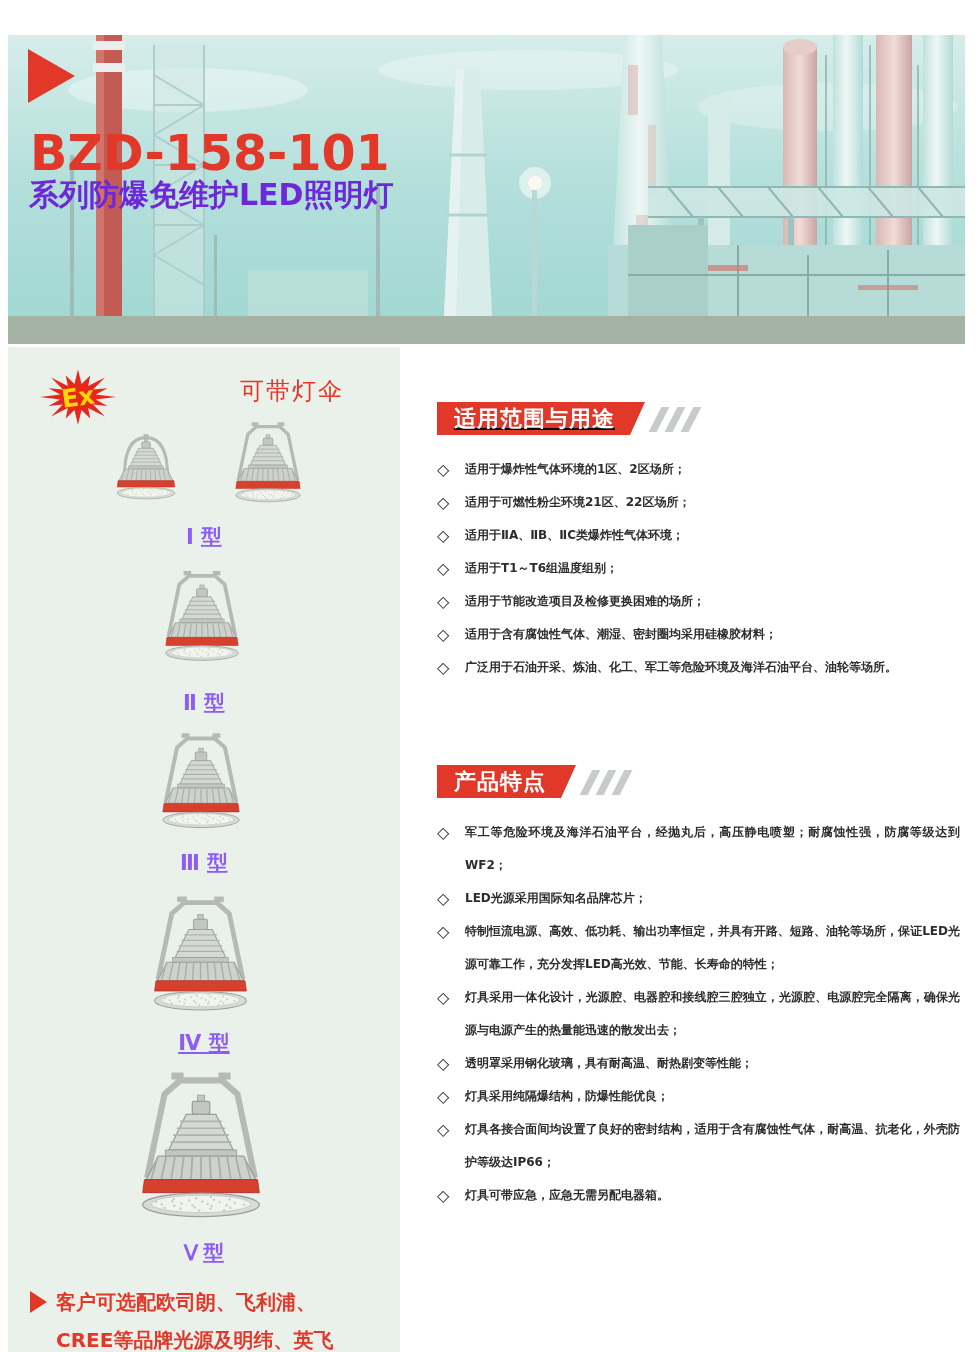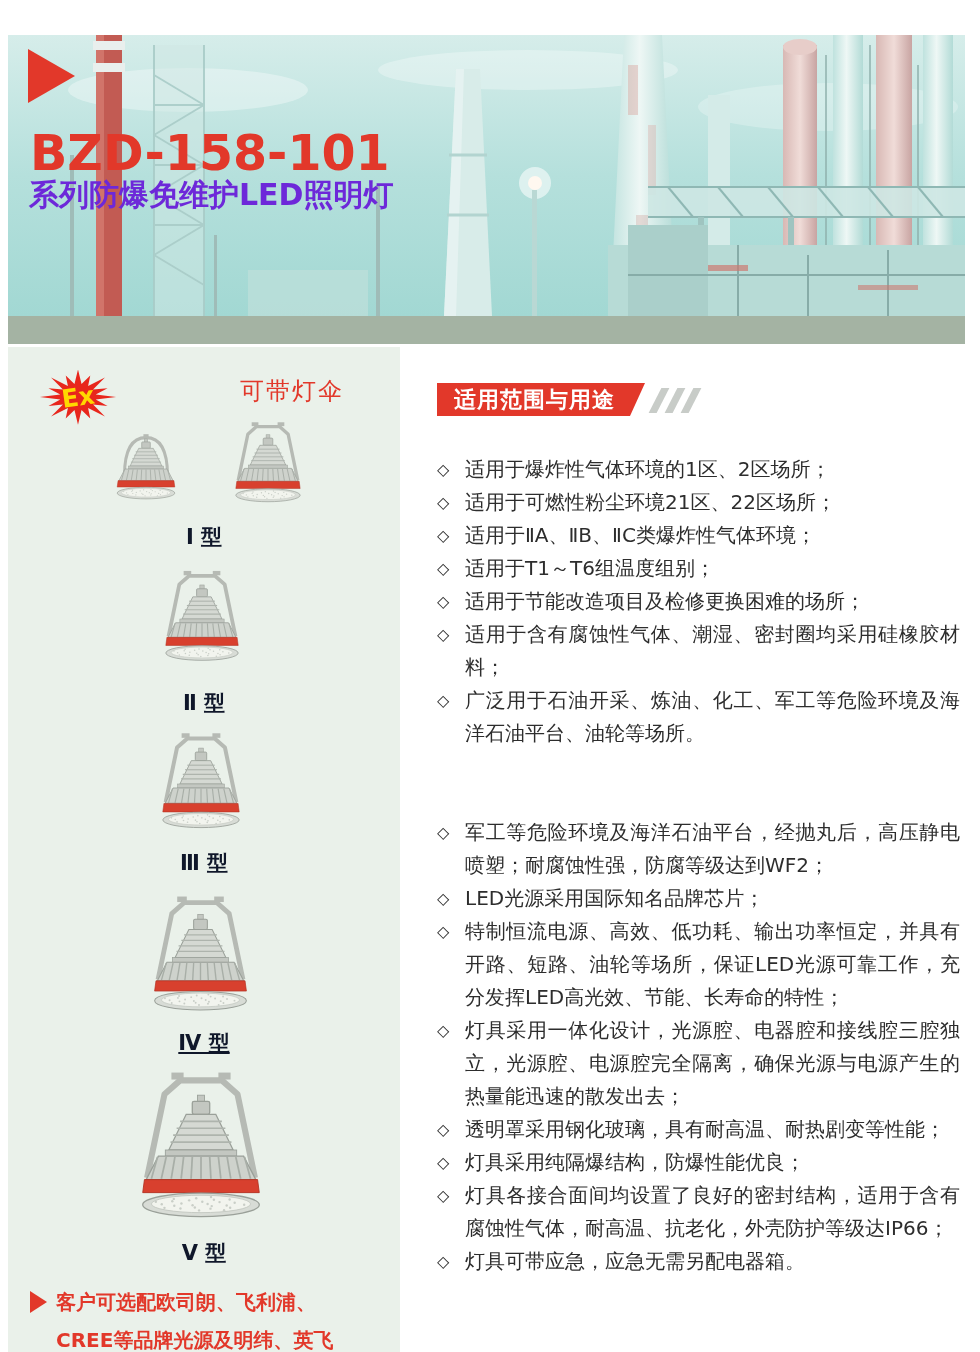--- a/index.html
+++ b/index.html
@@ -14,39 +14,39 @@
   .title{position:absolute;left:30px;top:92px;margin:0;font-size:49px;font-weight:bold;
         color:var(--brand-red,#e2382a);letter-spacing:0;}
   .subtitle{position:absolute;left:29px;top:142px;margin:0;font-size:30px;font-weight:bold;color:#6d28d9;}
   .left-panel{position:absolute;left:8px;top:314px;width:392px;height:1038px;
         background:var(--panel-green,#eaf1ea);}
   .ex-badge{position:absolute;left:30px;top:18px;width:80px;height:66px;}
   .umbrella-note{position:absolute;left:232px;top:28px;font-size:24px;font-weight:normal;
         color:var(--brand-red,#e2382a);letter-spacing:2px;}
   #models{position:absolute;inset:0;}
   .lamp{position:absolute;}
-  .model-label{position:absolute;width:120px;text-align:center;font-size:21px;font-weight:bold;color:#0f172a;}
+  .model-label{position:absolute;width:120px;text-align:center;font-size:21px;font-weight:bold;color:#8b5cf6;}
   .footnote{position:absolute;left:22px;top:936px;width:340px;display:flex;gap:9px;}
   .fn-tri{flex:0 0 auto;margin-top:8px;width:0;height:0;border-top:11px solid transparent;
         border-bottom:11px solid transparent;border-left:17px solid var(--brand-red,#e2382a);}
   .fn-text{font-size:20px;line-height:38px;font-weight:bold;color:var(--brand-red,#e2382a);}
   .banner-row{position:absolute;display:flex;align-items:flex-start;height:33px;}
-  #banner-0{left:437px;top:350px;}
+  #banner-0{left:437px;top:369px;text-decoration:underline;}
   #banner-1{left:437px;top:732px;}
   .banner{height:33px;line-height:33px;background:var(--banner-red,#e2382a);color:#fff;
         font-size:22px;font-weight:bold;padding:0 30px 0 17px;letter-spacing:1px;
         clip-path:polygon(0 0,100% 0,calc(100% - 15px) 100%,0 100%);}
   .stripes{display:flex;gap:8px;margin-left:10px;margin-top:5px;}
   .stripe{width:8px;height:25px;background:#c8ccc8;transform:skewX(-27deg);}
   .bullets{position:absolute;left:437px;width:523px;}
   #list-0{top:420px;}
   #list-1{top:783px;}
   .bullet{display:flex;}
   .bmark{flex:0 0 28px;font-size:16px;line-height:33px;font-weight:bold;color:var(--text-dark,#2d2d2d);}
-  .btxt{flex:1;font-size:20px;line-height:33px;font-weight:normal;color:var(--text-dark,#2d2d2d);
+  .btxt{flex:1;font-size:12px;line-height:33px;font-weight:bold;color:var(--text-dark,#2d2d2d);
         text-align:justify;}
 </style>
 </head>
 <body>
 
 <div class="page">
 
   <svg class="photo" viewBox="0 0 957 281" preserveAspectRatio="none">
     <defs>
       <linearGradient id="sky" x1="0" y1="0" x2="0" y2="1">
@@ -483,21 +483,21 @@
             <circle cx="132.9" cy="156.9" r="1.4" fill="#c9cec7"></circle>
             <circle cx="97.8" cy="169.4" r="1.4" fill="#c9cec7"></circle>
             <circle cx="68.7" cy="156.2" r="1.4" fill="#c9cec7"></circle>
             <circle cx="149.6" cy="163.0" r="1.4" fill="#c9cec7"></circle>
             <circle cx="58.0" cy="166.5" r="1.4" fill="#c9cec7"></circle>
             <circle cx="111.5" cy="154.1" r="1.4" fill="#c9cec7"></circle>
             <circle cx="126.5" cy="169.2" r="1.4" fill="#c9cec7"></circle>
             <circle cx="48.1" cy="159.4" r="1.4" fill="#c9cec7"></circle>
           </g>
         </svg>
-        <div class="model-label" style="left: 136px; top: 892px;">Ⅴ 型</div>
+        <div class="model-label" style="left: 136px; top: 892px; font-family: Liberation Serif, serif;">Ⅴ 型</div>
       </div>
     <div class="footnote">
       <span class="fn-tri"></span>
       <span class="fn-text">客户可选配欧司朗、飞利浦、CREE等品牌光源及明纬、英飞特、茂硕等品牌电源。</span>
     </div>
   </div>
 
   <div class="banner-row" id="banner-0">
     <div class="banner">
       <span>适用范围与用途</span>
@@ -532,20 +532,30 @@
       <div class="bullet">
         <span class="bmark">◇</span>
         <div class="btxt">适用于含有腐蚀性气体、潮湿、密封圈均采用硅橡胶材料；</div>
       </div>
       <div class="bullet">
         <span class="bmark">◇</span>
         <div class="btxt">广泛用于石油开采、炼油、化工、军工等危险环境及海洋石油平台、油轮等场所。</div>
       </div>
     </div>
 
+  <div class="banner-row" id="banner-1">
+    <div class="banner">
+      <span>产品特点</span>
+    </div>
+    <span class="stripes">
+      <span class="stripe"></span>
+      <span class="stripe"></span>
+      <span class="stripe"></span>
+    </span>
+  </div>
   <div class="bullets" id="list-1">
       <div class="bullet">
         <span class="bmark">◇</span>
         <div class="btxt">军工等危险环境及海洋石油平台，经抛丸后，高压静电喷塑；耐腐蚀性强，防腐等级达到WF2；</div>
       </div>
       <div class="bullet">
         <span class="bmark">◇</span>
         <div class="btxt">LED光源采用国际知名品牌芯片；</div>
       </div>
       <div class="bullet">

